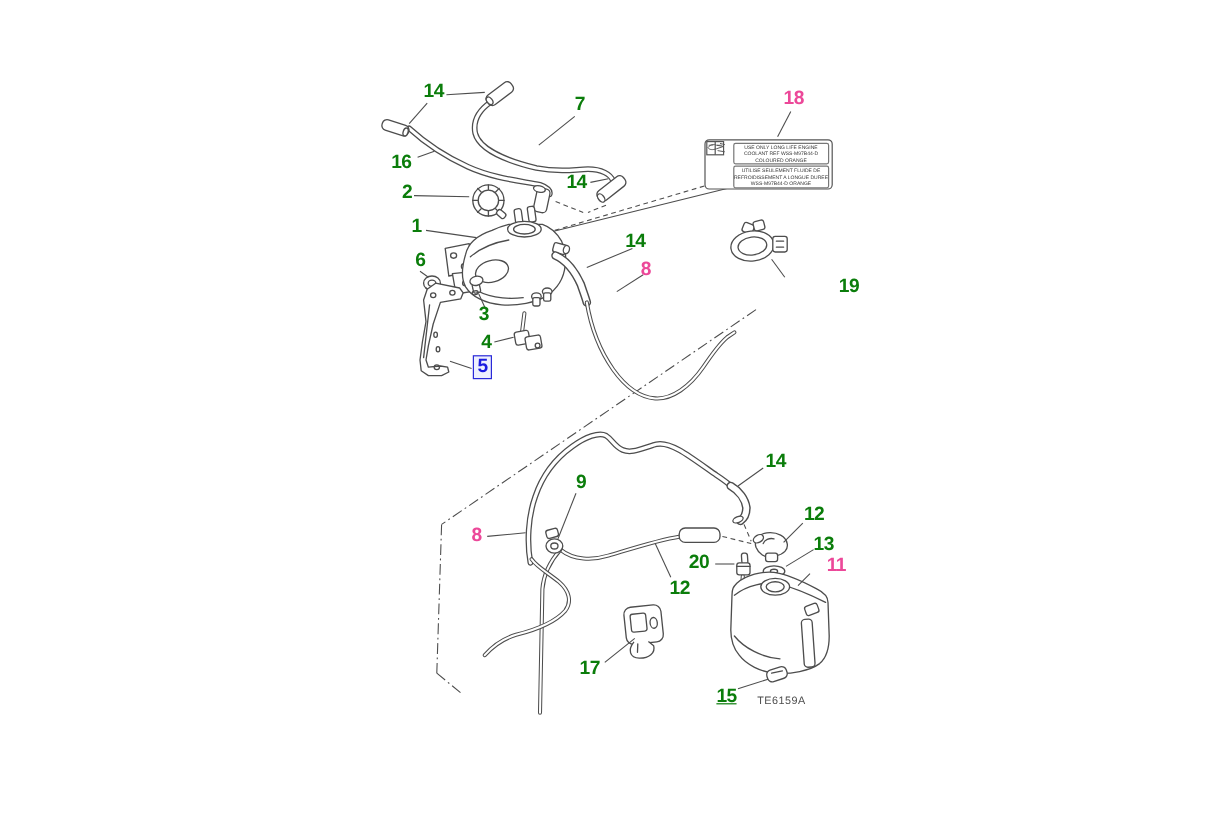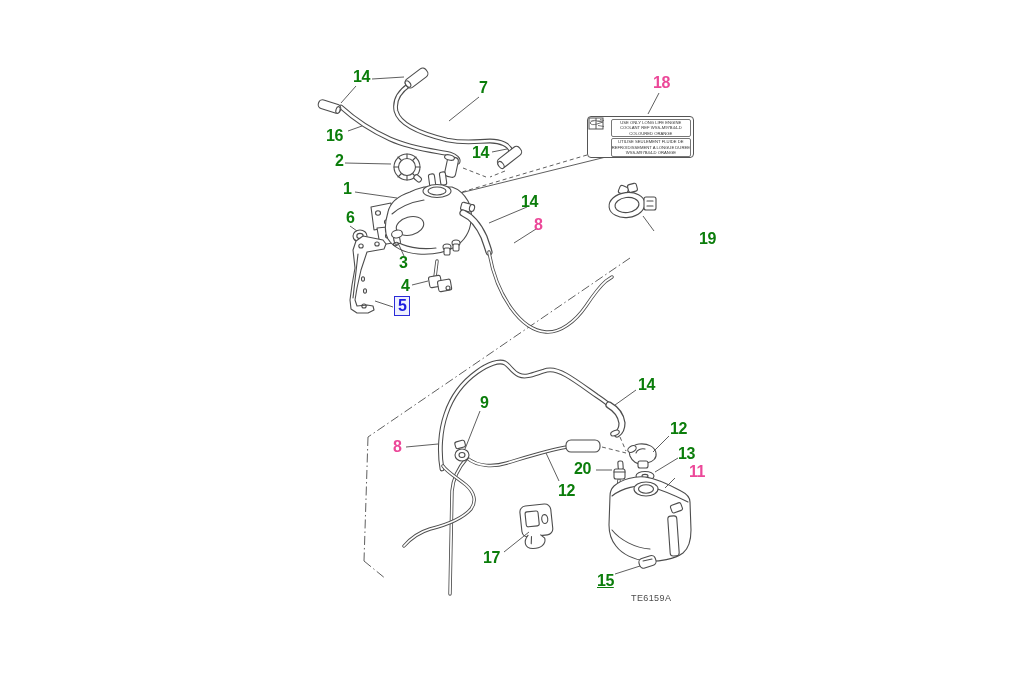--- a/index.html
+++ b/index.html
@@ -26,21 +26,21 @@
   .hl{border:1.5px solid #2a2ad8;background:#eef0fe;padding:1px 3px;color:#1b1be0;}
   
   .plate{position:absolute;left:587px;top:116px;width:101px;height:36px;
          border:1px solid #555;border-radius:4px;background:#fff;display:flex;
          padding:2px 2px;gap:2px;box-sizing:content-box;}
   .plate-icons{width:20px;display:flex;flex-direction:column;justify-content:space-around;align-items:center;}
   .plate-texts{flex:1;display:flex;flex-direction:column;gap:1px;}
   .pt{flex:1;border:0.5px solid #777;border-radius:2px;display:flex;flex-direction:column;
       justify-content:center;text-align:center;color:#333;}
   .pt div{font-size:4.2px;line-height:1.3;white-space:nowrap;transform-origin:center;}
-  .ref-code{position:absolute;left:631px;top:593px;font-size:9px;color:#4d4d4d;letter-spacing:0.4px;}
+  .ref-code{position:absolute;left:631px;top:579px;font-size:9px;color:#4d4d4d;letter-spacing:0.4px;}
 </style>
 </head>
 <body>
 
 <div class="stage">
 
   <svg width="1020" height="684" viewBox="0 0 1020 684">
 
     <g>
       <path class="bnd" d="M630,258 L368,437"></path>

